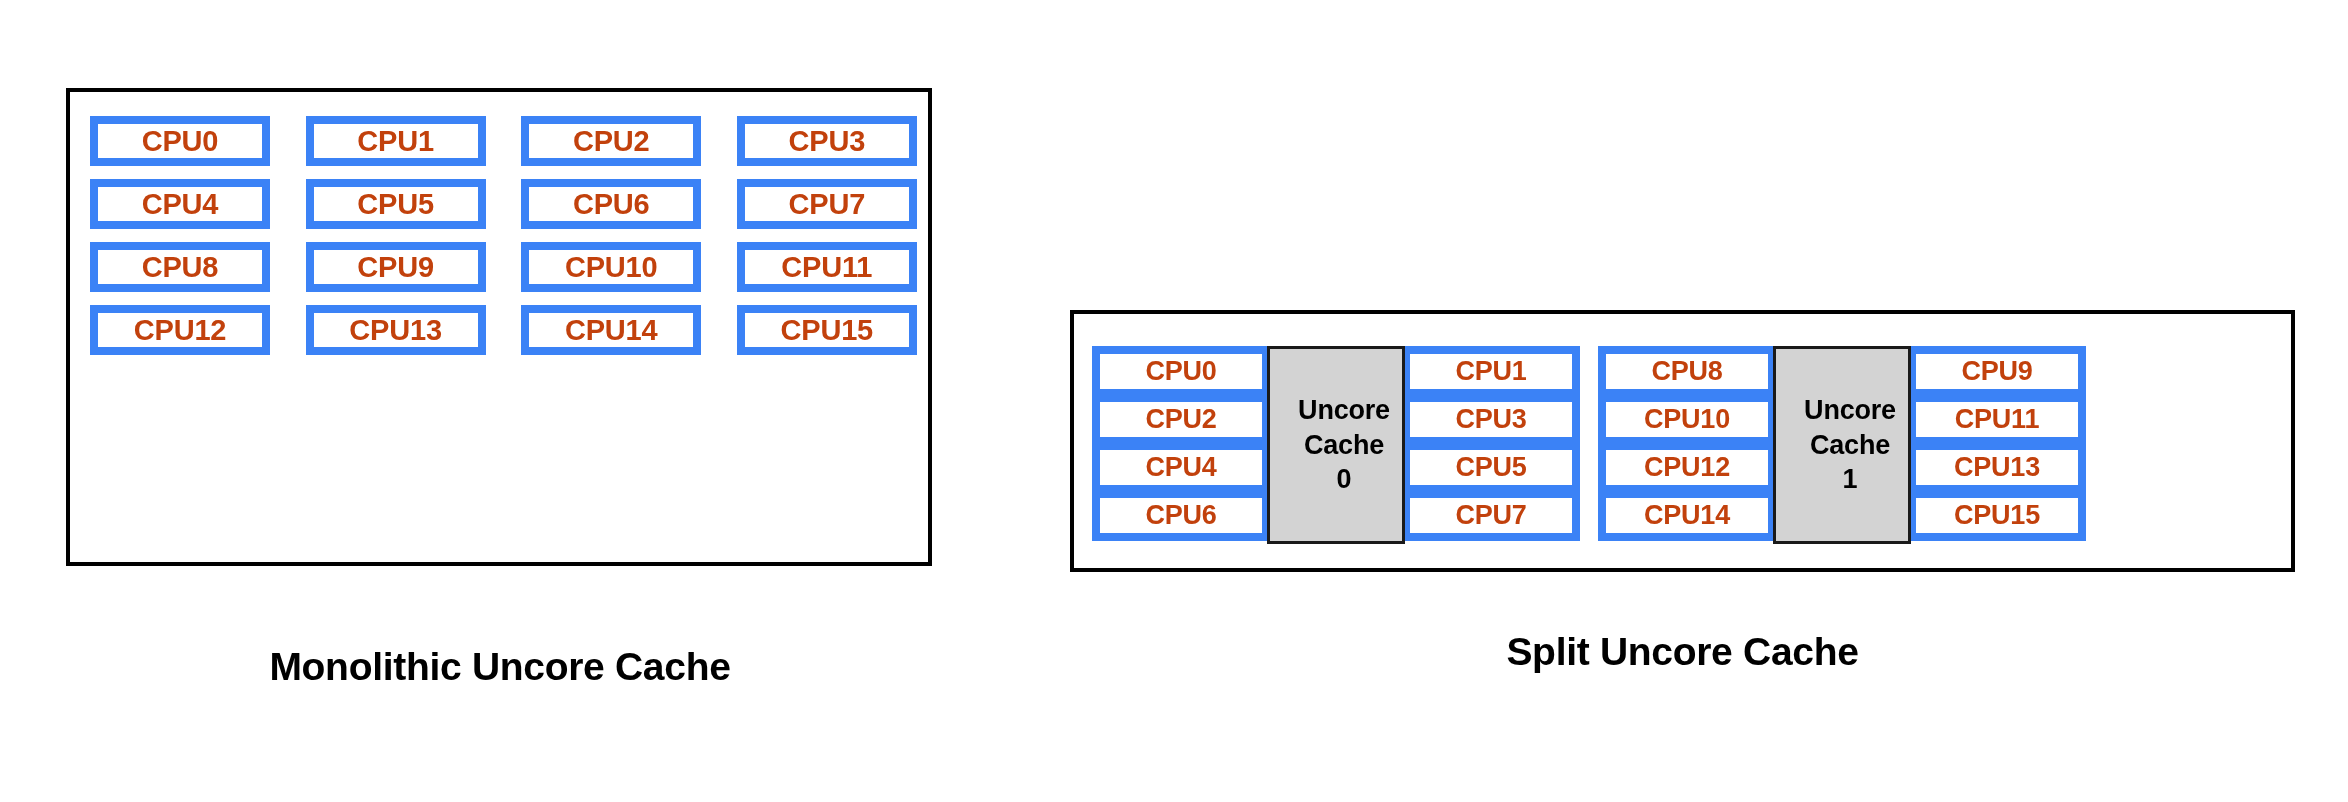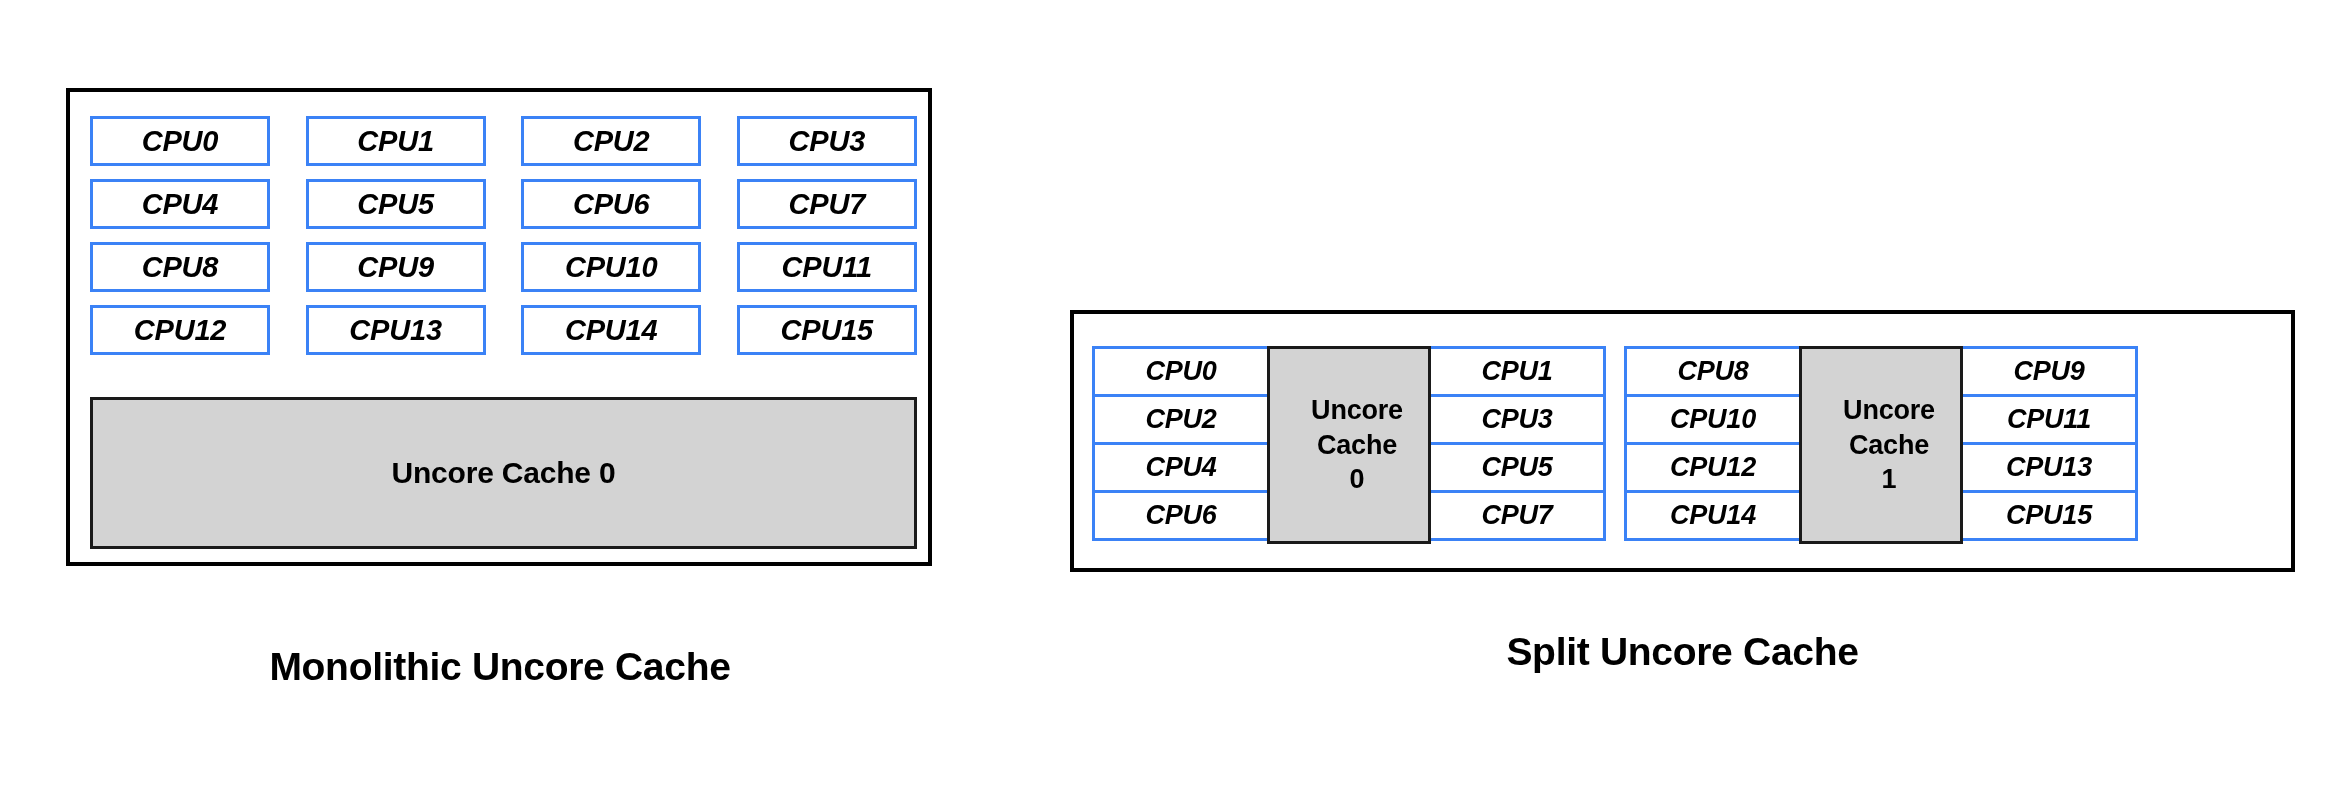--- a/index.html
+++ b/index.html
@@ -24,29 +24,28 @@
   
   .outer-frame {
     position: absolute;
     box-sizing: border-box;
     border: 4px solid #000000;
     background: #ffffff;
   }
 
   .cpu-box {
     box-sizing: border-box;
-    border: 3px solid #3b82f6;
+    border: 8px solid #3b82f6;
     background: #ffffff;
     display: flex;
     align-items: center;
     justify-content: center;
-    color: #000000;
+    color: #c2410c;
     font-weight: bold;
     letter-spacing: -0.2px;
-    font-style: italic;
   }
 
   .cache-box {
     box-sizing: border-box;
     border: 3px solid #1a1a1a;
     background: #d3d3d3;
     display: flex;
     align-items: center;
     justify-content: center;
     text-align: center;
@@ -121,21 +120,21 @@
     flex-direction: column;
   }
   .cpu-column .cpu-box {
     width: 178px;
     height: 51px;
     font-size: 27px;
     margin-bottom: -3px;
   }
   .cpu-column .cpu-box:last-child { margin-bottom: 0; }
   .split-group .cache-box {
-    width: 164px;
+    width: 138px;
     height: 198px;
     font-size: 27px;
     line-height: 1.28;
     margin-left: -3px;
     margin-right: -3px;
     position: relative;
     z-index: 2;
     padding-left: 16px;
   }
   .cache-lines { display: block; }
@@ -183,21 +182,20 @@
       <div class="cpu-box">CPU9</div>
       <div class="cpu-box">CPU10</div>
       <div class="cpu-box">CPU11</div>
 
       <div class="cpu-box">CPU12</div>
       <div class="cpu-box">CPU13</div>
       <div class="cpu-box">CPU14</div>
       <div class="cpu-box">CPU15</div>
     </div>
 
-    <div class="cache-box" id="monolithic-cache">Uncore Cache 0</div>
 
   </div>
 </div>
 
 <div class="caption" id="caption-monolithic">Monolithic Uncore Cache</div>
 
 <div class="figure" id="split-figure">
 
   <div class="outer-frame" id="split-frame">
 

